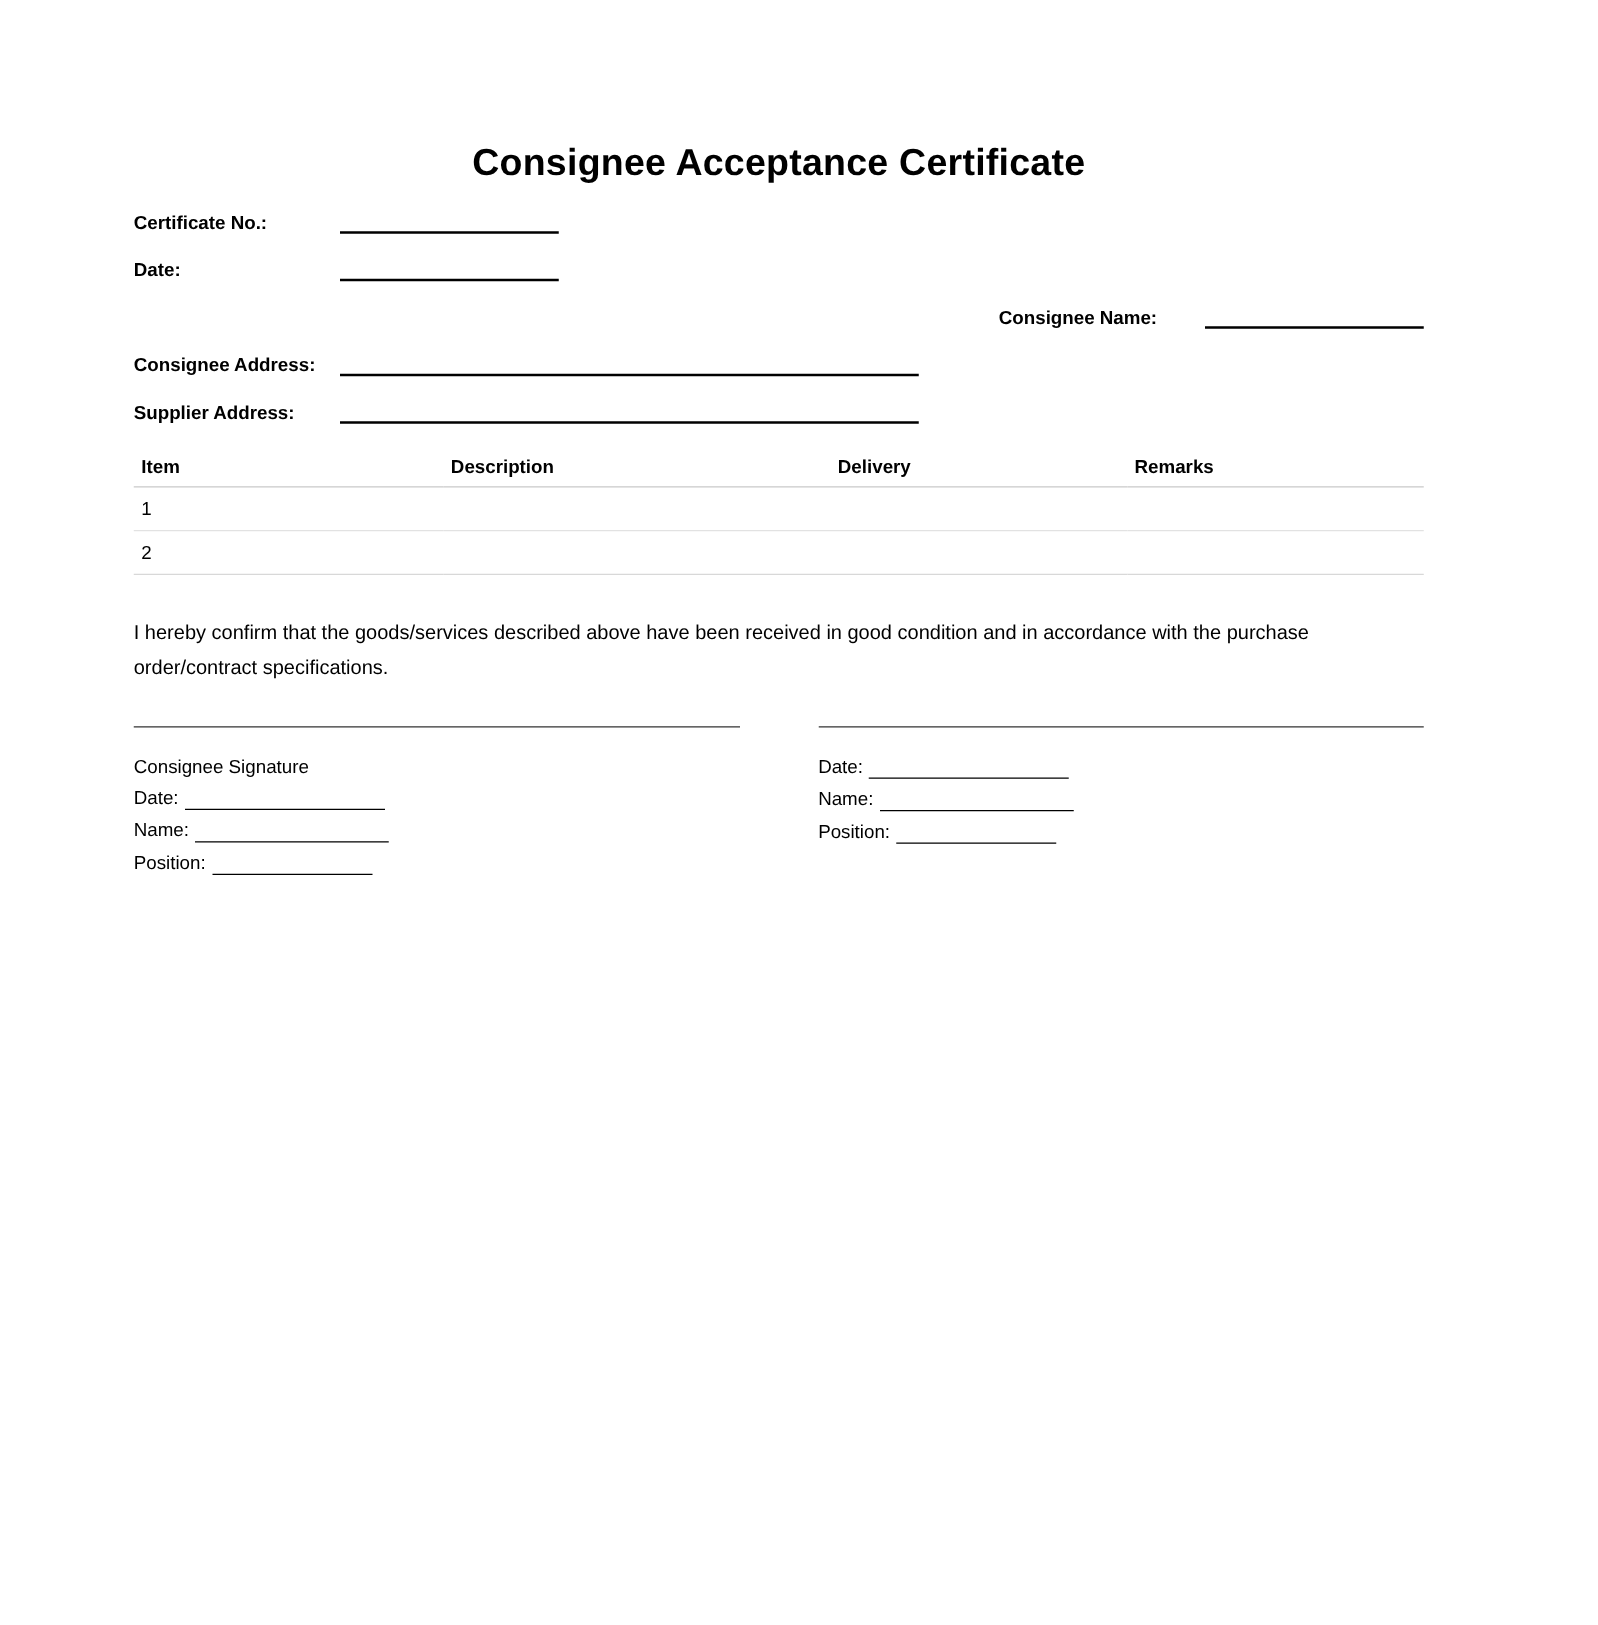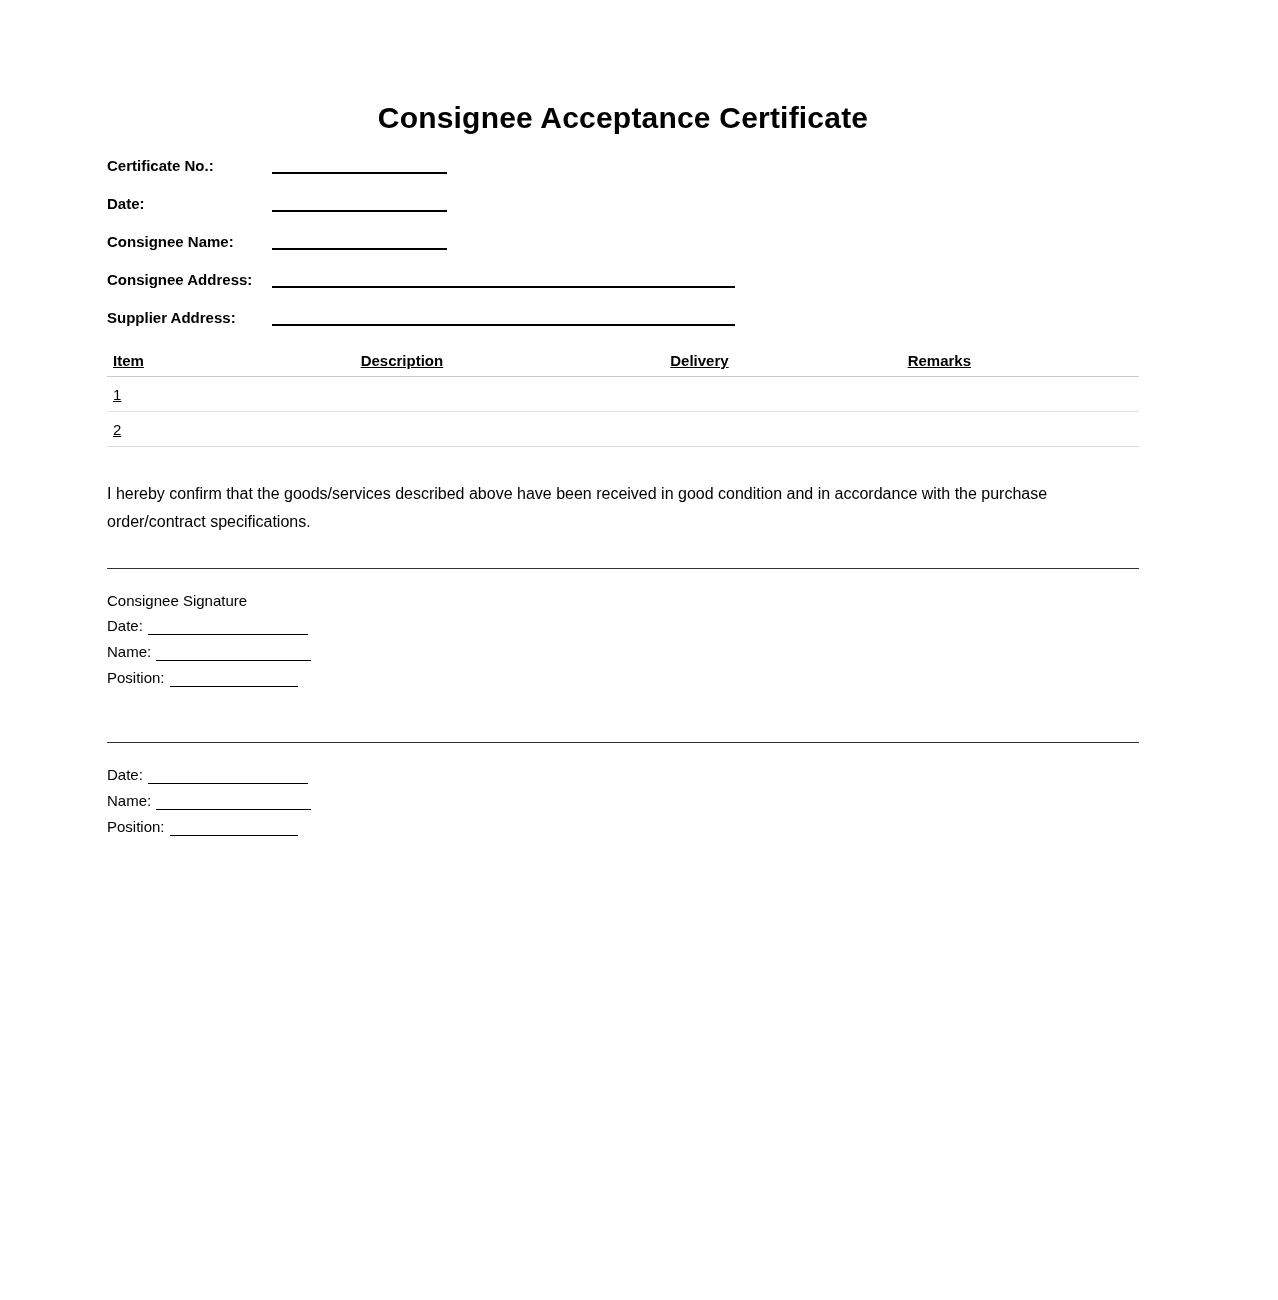--- a/index.html
+++ b/index.html
@@ -2,41 +2,41 @@
 <html><head>
 <meta charset="utf-8">
 <style>
   * { box-sizing: border-box; margin: 0; padding: 0; }
   html, body {
     background: #ffffff;
     font-family: "Liberation Sans", sans-serif;
     color: #000000;
   }
   body { width: 1278px; min-height: 1300px; }
-  .page { width: 1246px; padding: 4px 107px; }
+  .page { width: 1246px; padding: 17px 107px; }
 
   
   .doc-title {
     padding-top: 97px;
     font-size: 30px;
     line-height: 34px;
     font-weight: 700;
     text-align: center;
     letter-spacing: 0.2px;
   }
 
   
   .fields { margin-top: 22px; }
   .field-row {
     display: flex;
     align-items: flex-end;
     height: 17px;
     margin-bottom: 21px;
   }
-  .field-row.group-start { margin-top: 14px; }
+  .field-row.group-start { margin-top: 14px; justify-content: flex-end; }
   .flabel {
     width: 165px;
     flex: none;
     font-size: 15px;
     line-height: 17px;
     font-weight: 700;
   }
   .fline {
     flex: none;
     width: 175px;
@@ -50,21 +50,20 @@
     margin-top: 16px;
     font-size: 15px;
     line-height: 17px;
     font-weight: 700;
   }
   table.goods-table {
     margin-top: 18px;
     width: 100%;
     border-collapse: collapse;
     table-layout: fixed;
-    text-decoration: underline;
   }
   .goods-table th {
     font-size: 15px;
     font-weight: 700;
     text-align: left;
     padding: 5px 6px 7px 6px;
     border-bottom: 1px solid #c9c9c9;
   }
   .goods-table td {
     font-size: 15px;
@@ -78,23 +77,22 @@
   .confirmation {
     margin-top: 33px;
     font-size: 16px;
     line-height: 28px;
     max-width: 1064px;
   }
 
   
   .signatures {
     display: flex;
-    gap: 47px;
+    gap: 63px;
     margin-top: 32px;
-    flex-direction: column;
   }
   .sig-col {
     flex: 1;
     border-top: 1.5px solid #333333;
     padding-top: 23px;
   }
   .sig-title {
     font-size: 15px;
     line-height: 18px;
     margin-bottom: 7px;

